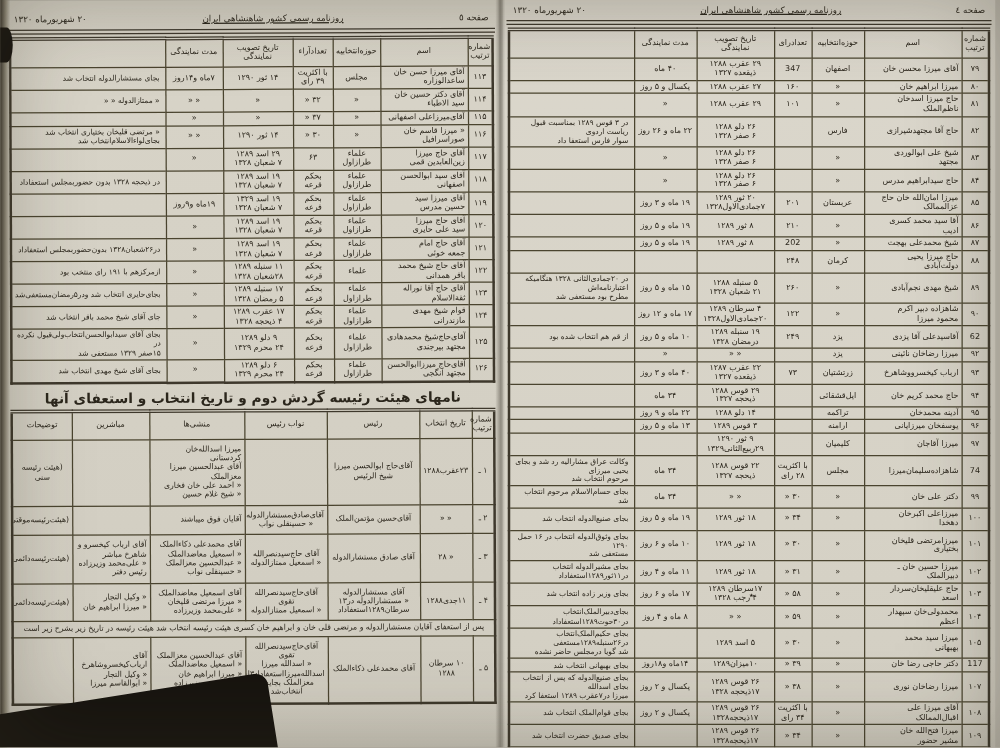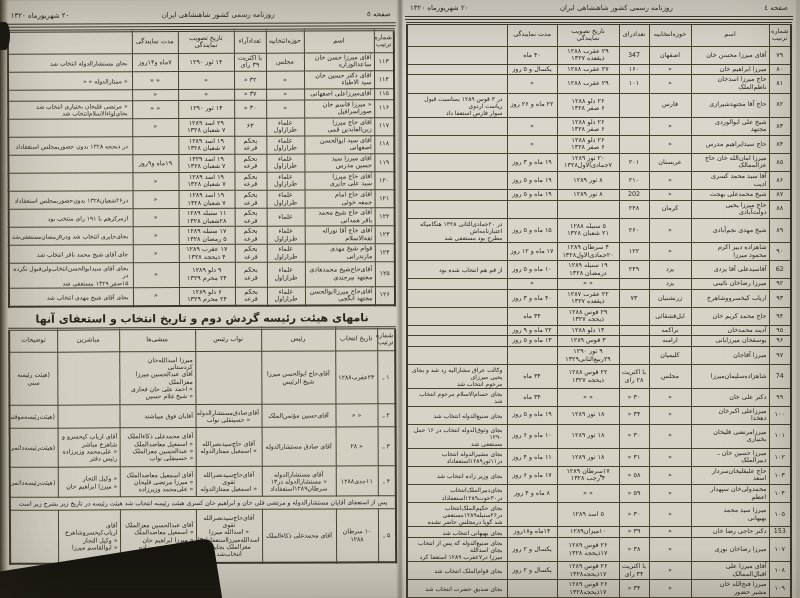--- a/index.html
+++ b/index.html
@@ -5,21 +5,21 @@
   html,body{margin:0;padding:0;}
   body{width:800px;height:598px;overflow:hidden;background:#9b968c;}
   .scan{position:relative;width:800px;height:598px;background:#c3bfb4;overflow:hidden;
         font-family:"DejaVu Sans",sans-serif;color:#2b261c;direction:rtl;}
   .page{position:absolute;top:0;height:598px;overflow:hidden;}
   .page-right{left:402px;width:394px;background:linear-gradient(180deg,#dbd7cc,#d6d2c6 70%,#d2cec2);}
   .page-left{left:4px;width:396px;background:linear-gradient(180deg,#d8d4c8,#d3cfc3 70%,#cfcbbf);transform:rotate(-0.25deg);}
   .pg-head{display:flex;justify-content:space-between;align-items:flex-end;
            font-size:7px;padding:5px 8px 2px;line-height:1.1;}
   .page-left .pg-head{padding-top:12px;}
-  .pg-head .t{letter-spacing:.2px;}
+  .pg-head .t{letter-spacing:.2px;text-decoration:underline;}
   .rule{height:2px;border-top:1px solid #3e382c;border-bottom:1px solid #3e382c;margin:1px 3px 0;}
   table.t{width:calc(100% - 8px);margin:2px 4px 0;border-collapse:collapse;table-layout:fixed;
           font-size:6.4px;line-height:1.18;border:2px solid #3e382c;border-top:3px double #3e382c;}
   table.t th{border:1px solid #4a442f;font-weight:normal;font-size:6.4px;padding:3px 1px;
              text-align:center;white-space:pre-line;}
   table.t td{border:1px solid #4a442f;padding:1px 2px;text-align:center;vertical-align:middle;
              white-space:pre-line;overflow:hidden;}
   table.t td.ta-r{text-align:right;}
   table.t td.remarks{text-align:right;font-size:6px;padding-right:4px;}
   table.t td.note-row{text-align:center;font-size:6.2px;padding:2px;}
@@ -343,21 +343,21 @@
             <td class="ta-r">میرزا سید محمد
 بهبهانی</td>
             <td>«</td>
             <td>۳۰ «</td>
             <td>۵ اسد ۱۲۸۹</td>
             <td></td>
             <td class="remarks">بجای حکیم‌الملک‌انتخاب در۲۶سنبله۱۲۸۹مستعفی
 شد گویا درمجلس حاضر نشده</td>
           </tr>
           <tr>
-            <td>153</td>
+            <td>117</td>
             <td class="ta-r">دکتر حاجی رضا خان</td>
             <td>«</td>
             <td>۳۹ «</td>
             <td>۱۰میزان۱۲۸۹</td>
             <td>۱۴ماه و۱۸روز</td>
             <td class="remarks">بجای بهبهانی انتخاب شد</td>
           </tr>
           <tr>
             <td>۱۰۷</td>
             <td class="ta-r">میرزا رضاخان نوری</td>

